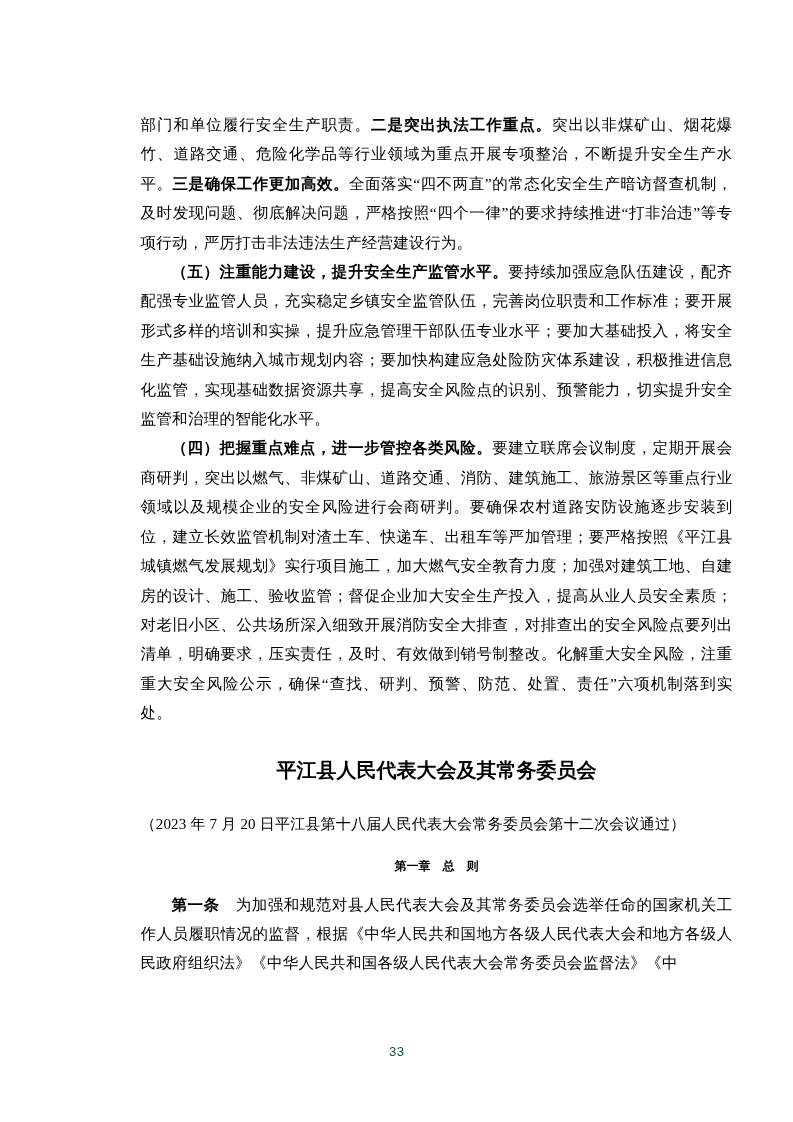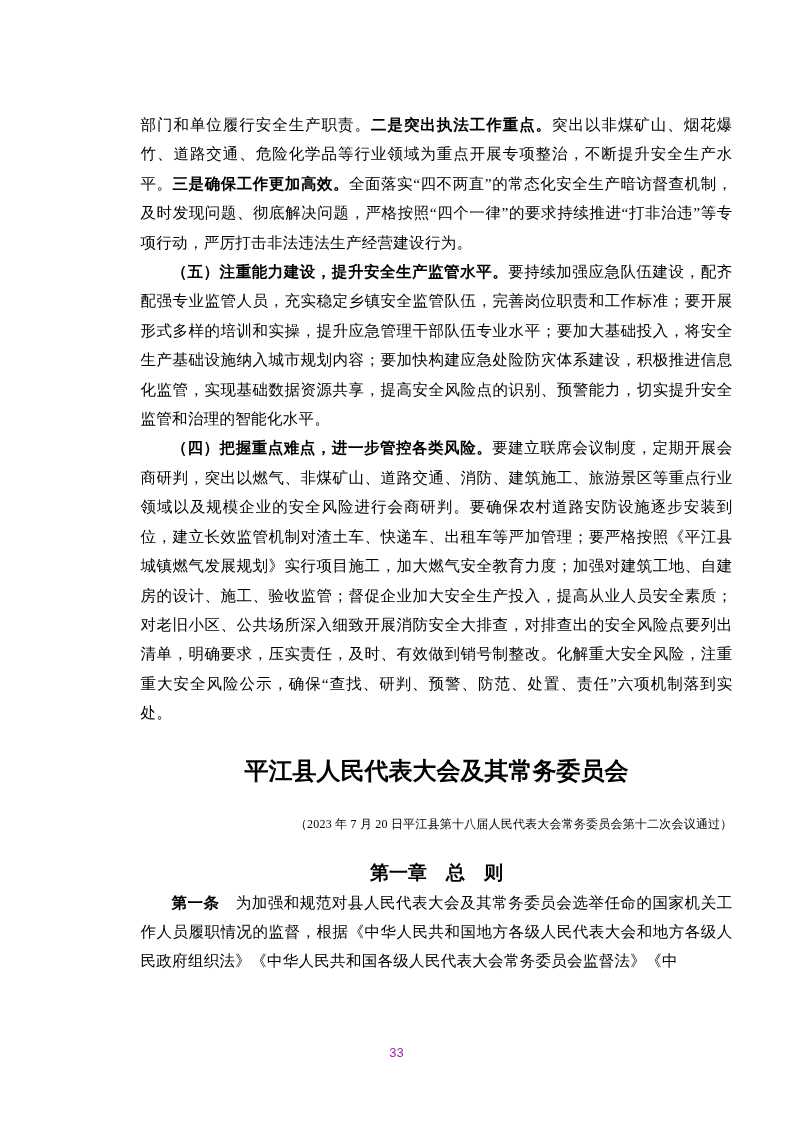--- a/index.html
+++ b/index.html
@@ -33,55 +33,55 @@
     text-indent: 2em;
   }
   .bold {
     font-weight: bold;
   }
   .doc-title {
     margin: 27px 0 0 0;
     text-align: center;
     font-family: "Liberation Sans", "DejaVu Sans", sans-serif;
     font-weight: bold;
-    font-size: 24px;
+    font-size: 20px;
     line-height: 31px;
     color: #000000;
   }
   .title-line {
     display: block;
   }
   .subtitle {
     margin: 28px 0 12px 0;
-    text-align: right;
-    font-size: 12px;
+    text-align: left;
+    font-size: 15px;
     line-height: 20px;
     letter-spacing: 0.2px;
   }
   .chapter {
-    margin: 26px 0 0 0;
+    margin: 20px 0 0 0;
     text-align: center;
-    font-family: Liberation Serif, serif;
+    font-family: Liberation Mono, monospace;
     font-weight: bold;
-    font-size: 19px;
+    font-size: 12px;
     line-height: 26px;
     color: #000000;
   }
   .article-para {
-    margin-top: 2px;
+    margin-top: 10px;
   }
   .page-number {
     position: absolute;
     left: 0;
     right: 0;
     bottom: 62px;
     text-align: center;
     font-size: 13px;
-    font-family: Liberation Sans, sans-serif;
-    color: #a21caf;
+    font-family: Liberation Mono, monospace;
+    color: #14532d;
   }
 </style>
 </head>
 <body>
 
 <div class="page">
   <div class="text-block">
 
     <p class="para">
       <span>部门和单位履行安全生产职责。</span><span class="bold">二是突出执法工作重点。</span><span>突出以非煤矿山、烟花爆竹、道路交通、危险化学品等行业领域为重点开展专项整治，不断提升安全生产水平。</span><span class="bold">三是确保工作更加高效。</span><span>全面落实“四不两直”的常态化安全生产暗访督查机制，及时发现问题、彻底解决问题，严格按照“四个一律”的要求持续推进“打非治违”等专项行动，严厉打击非法违法生产经营建设行为。</span>

